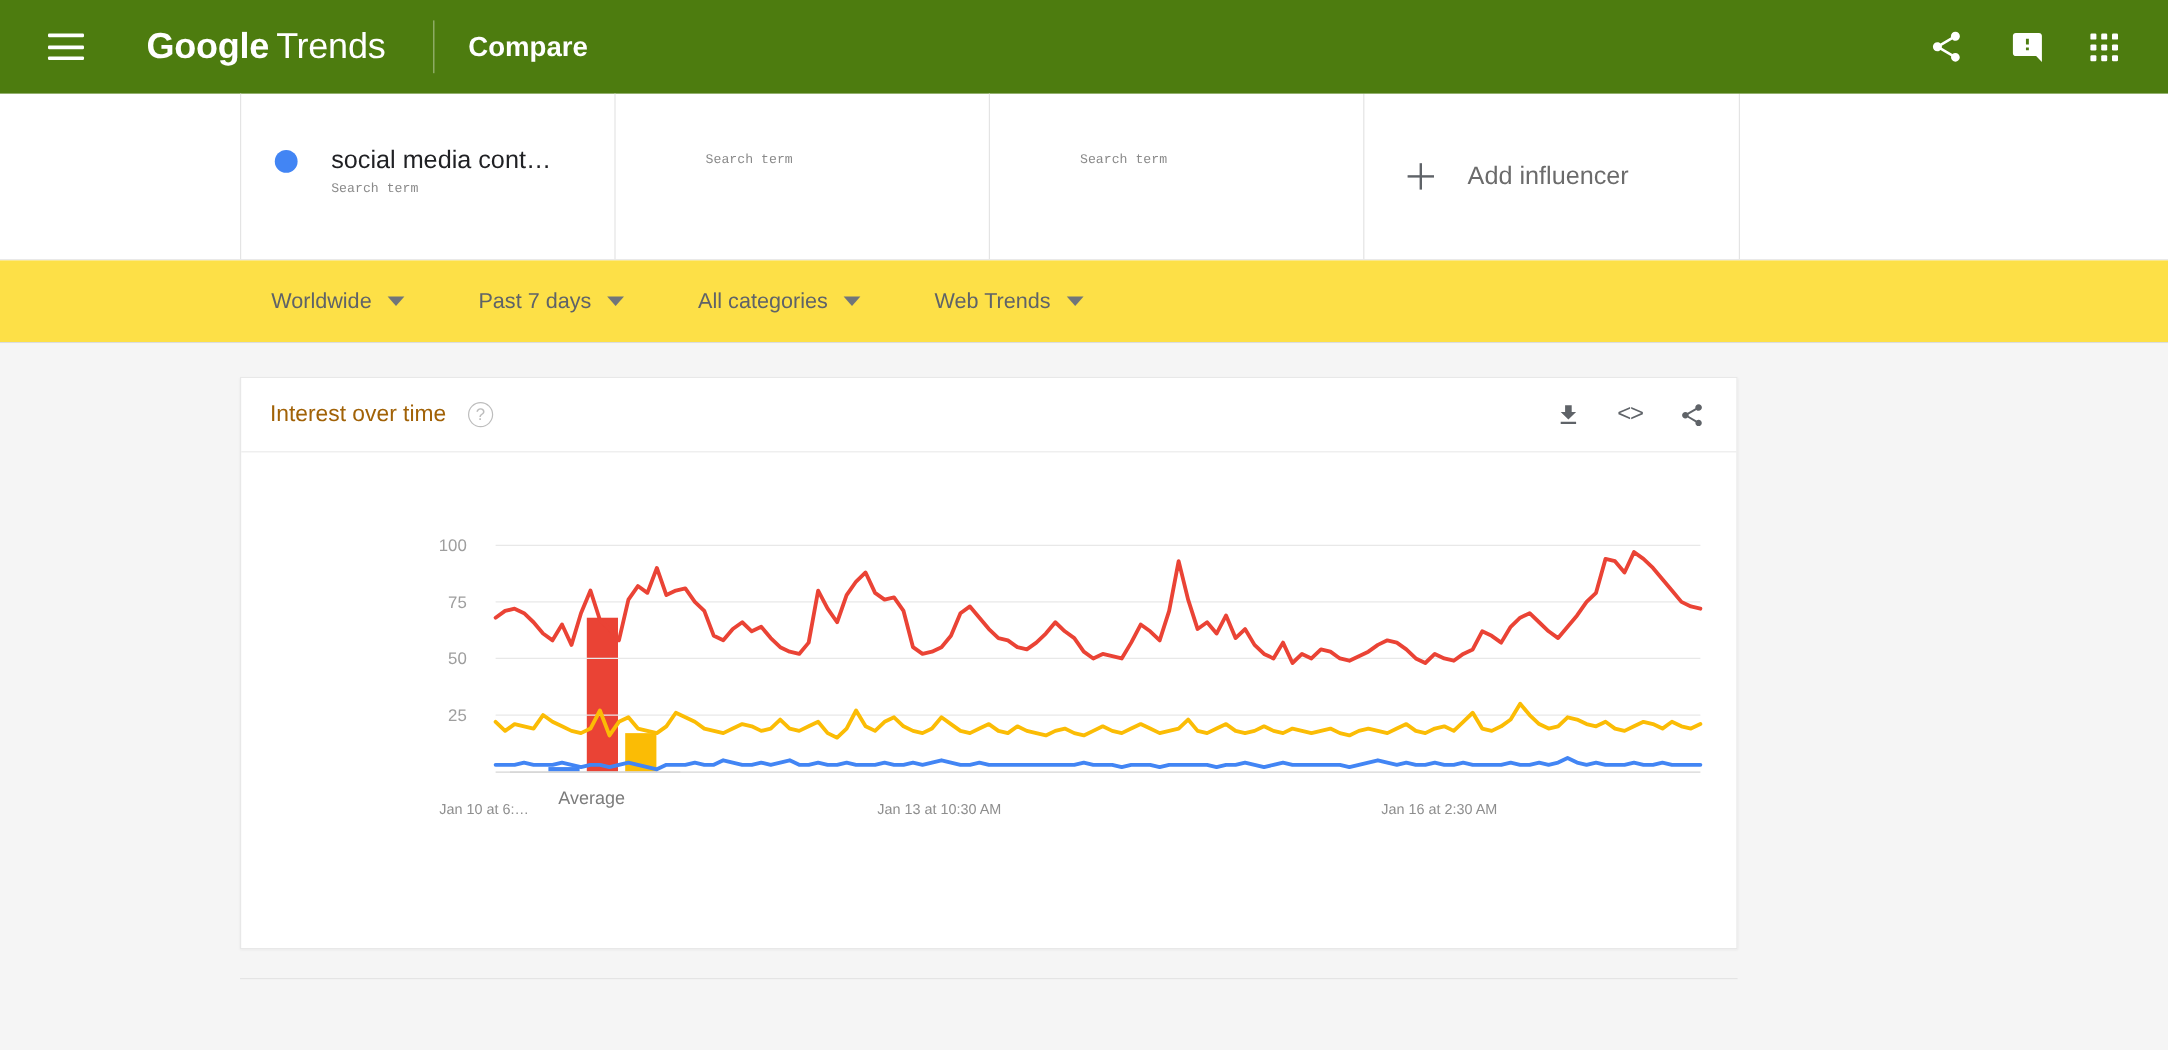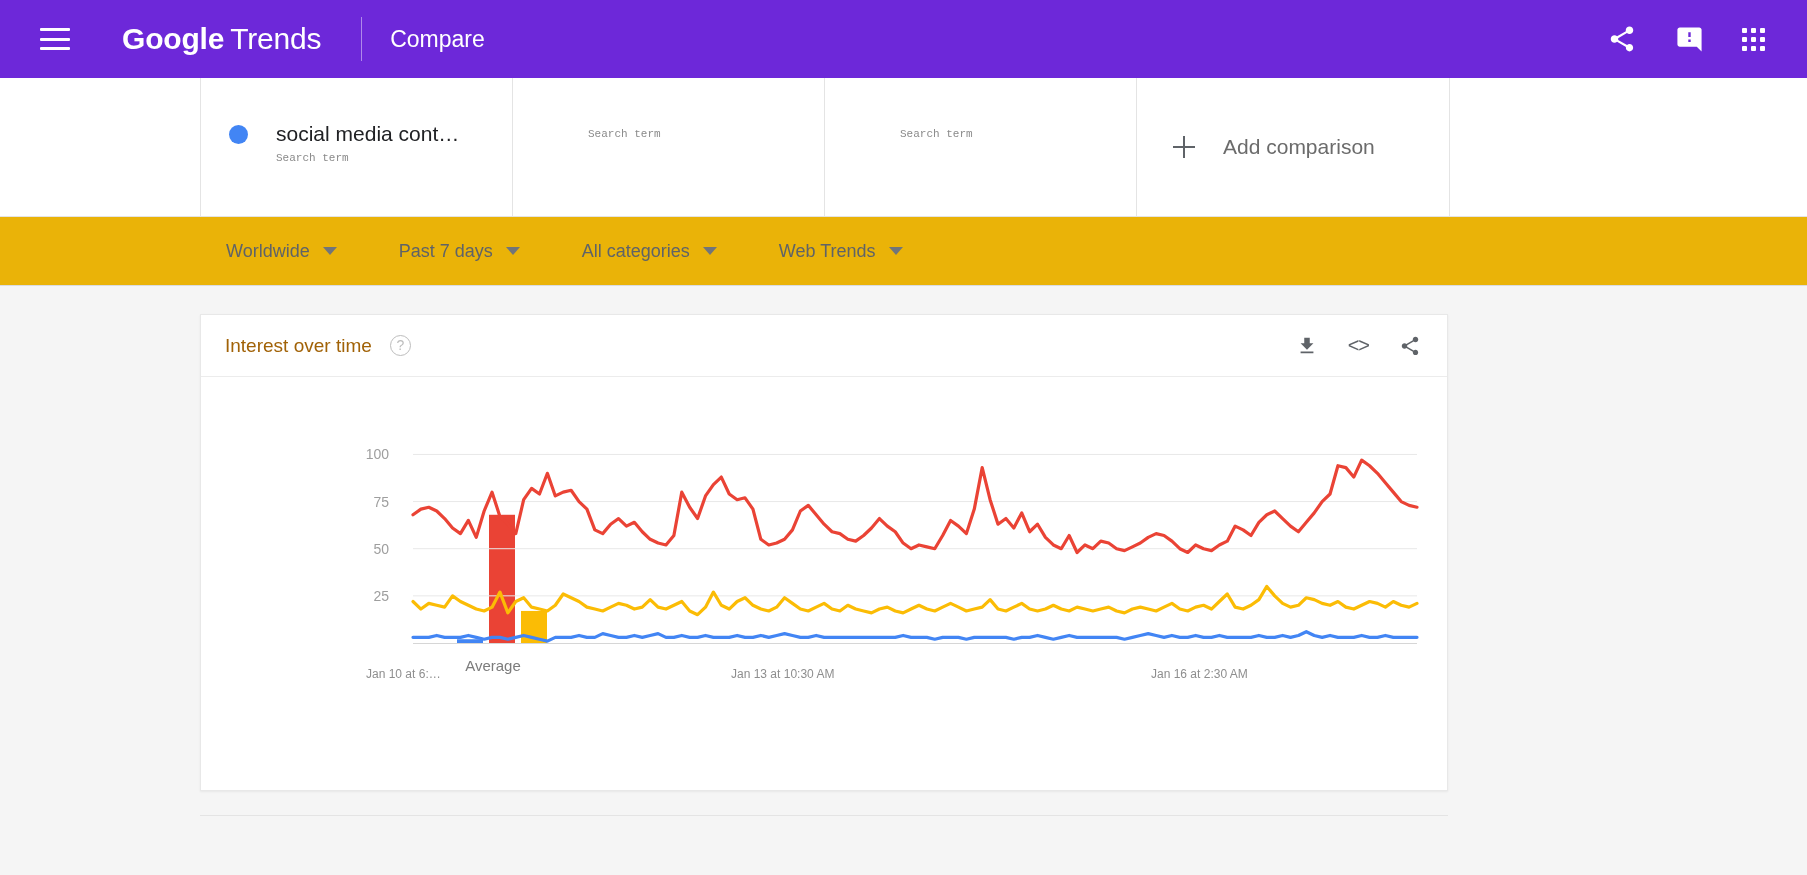--- a/index.html
+++ b/index.html
@@ -11,21 +11,21 @@
     width: 1807px;
     height: 875px;
     overflow: hidden;
     font-family: "Liberation Sans", sans-serif;
     -webkit-font-smoothing: antialiased;
   }
 
   
   .appbar {
     height: 78px;
-    background: #6d28d9;
+    background: #4d7c0f;
     display: flex;
     align-items: center;
     padding: 0 28px;
     box-sizing: border-box;
     position: relative;
   }
   .hamburger {
     width: 30px;
     height: 22px;
     display: flex;
@@ -51,21 +51,21 @@
   .brand .g-light { font-weight: 400; margin-left: 6px; }
   .appbar-divider {
     width: 1px;
     height: 44px;
     background: rgba(255,255,255,0.45);
     margin: 0 28px 0 40px;
   }
   .page-section {
     font-size: 23px;
     color: #ffffff;
-    font-weight: 400;
+    font-weight: 700;
   }
   .appbar-right {
     margin-left: auto;
     display: flex;
     align-items: center;
     gap: 38px;
     padding-right: 14px;
   }
   .appbar-right .ico { cursor: pointer; display: block; }
   .apps-grid {
@@ -153,21 +153,21 @@
     margin-left: 28px;
     font-size: 21px;
     color: #6b6b6b;
     white-space: nowrap;
   }
   .cards-tail { flex: 1 1 auto; }
 
   
   .filter-bar {
     height: 69px;
-    background: #eab308;
+    background: #fde047;
     border-bottom: 1px solid #dadce0;
     display: flex;
     align-items: center;
     box-sizing: border-box;
   }
   .filter-spacer { width: 226px; flex: none; }
   .filter {
     display: flex;
     align-items: center;
     margin-right: 62px;
@@ -335,21 +335,21 @@
   <div class="term-card">
     <div class="term-sub">Search term</div>
   </div>
 
   <div class="term-card">
     <div class="term-sub">Search term</div>
   </div>
 
   <div class="add-card">
     <span class="plus"></span>
-    <span class="add-label">Add comparison</span>
+    <span class="add-label">Add influencer</span>
   </div>
 
   <div class="cards-tail"></div>
 </div>
 
 <div class="filter-bar">
   <div class="filter-spacer"></div>
 
   <div class="filter">
     <span class="filter-label">Worldwide</span>

